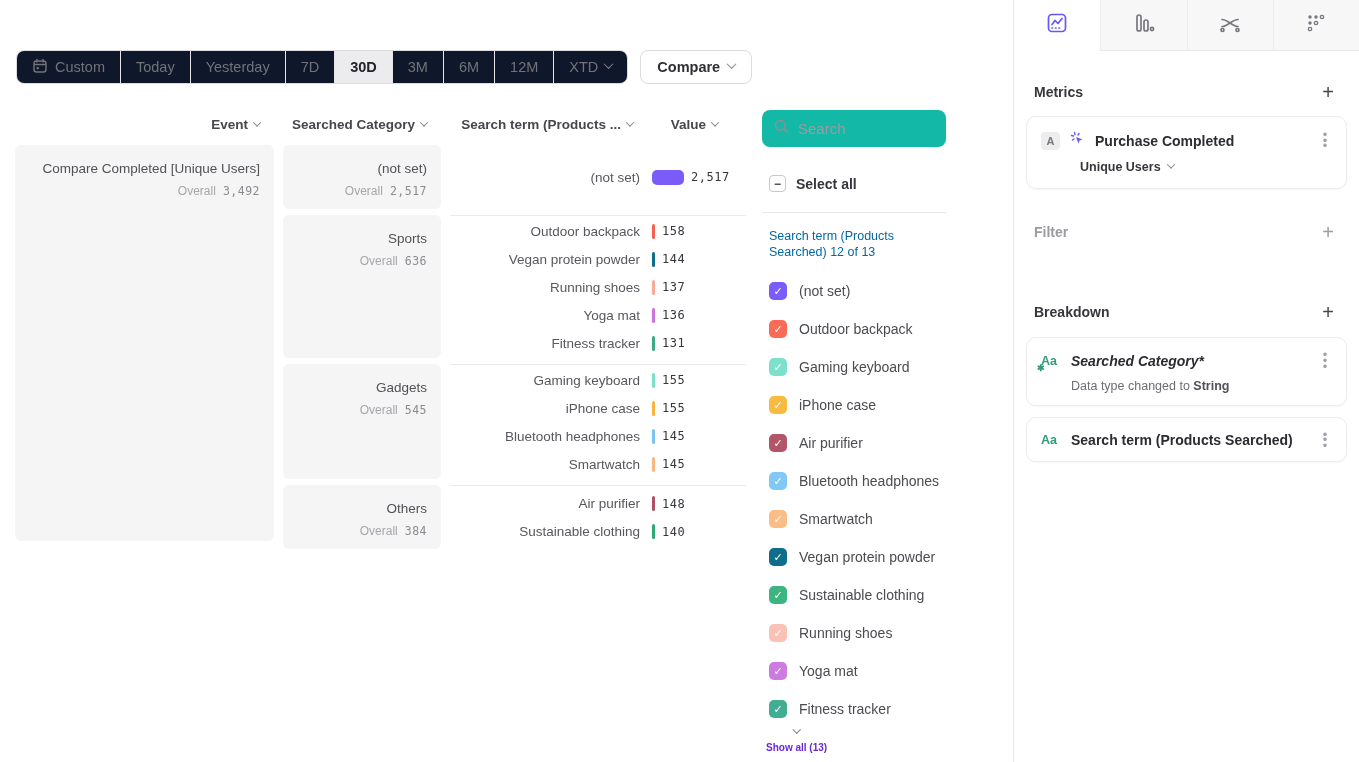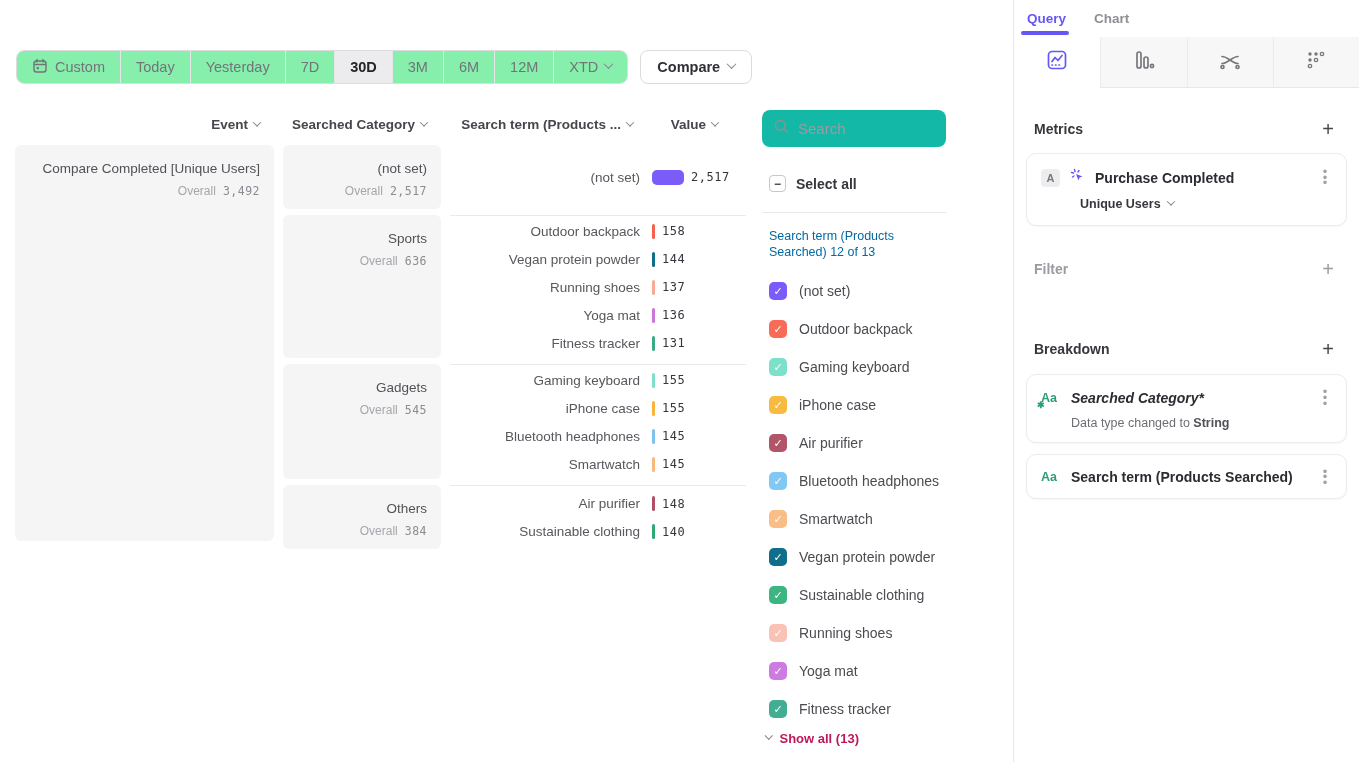--- a/index.html
+++ b/index.html
@@ -3,21 +3,21 @@
 <meta charset="utf-8">
 <style>
   * { box-sizing: border-box; margin: 0; padding: 0; }
   html,body { width:1359px; height:762px; overflow:hidden; background:#fff;
     font-family:"Liberation Sans", sans-serif; color:#3c3c42; }
   #app { position:relative; width:1359px; height:762px; }
 
   
   .toolbar { position:absolute; left:16px; top:50px; height:34px; display:flex; align-items:stretch; }
   .seg { display:flex; border:1px solid #dcdcdf; border-radius:8px; background:#fff; overflow:hidden; }
-  .seg-item { display:flex; align-items:center; gap:7px; padding:0 15px; background:#86efac;
+  .seg-item { display:flex; align-items:center; gap:7px; padding:0 15px; background:#0f172a;
     border:none; border-right:1px solid #e6e6e8; font-family:inherit;
     font-size:14.5px; color:#73737a; cursor:pointer; }
   .seg-item:last-child { border-right:none;justify-content:space-between; }
   .seg-item.sel { background:#ececee; color:#232328; font-weight:700; }
   .btn { display:flex; align-items:center; gap:8px; border:1px solid #dcdcdf; border-radius:8px;
     background:#fff; padding:0 16px; font-family:inherit; font-size:14.5px; font-weight:600;
     color:#2f2f35; cursor:pointer; }
   .btn.compare { margin-left:12px; }
   .bar-btn { position:absolute; left:864px; top:51px; height:33px; }
   .chev { display:inline-block; width:7px; height:7px; border-right:1.6px solid #84848b;
@@ -65,21 +65,21 @@
   .selectall .lbl { font-size:14px; font-weight:700; color:#36363c; }
   .legend-sep { position:absolute; left:7px; top:212px; width:184px; height:1px; background:#e9e9eb; }
   .legend-sub { position:absolute; left:14px; top:228px; width:176px; font-size:12.5px; line-height:1.3;
     color:#0369a1; }
   .legend-items { position:absolute; left:14px; top:272px; }
   .li-row { height:38px; display:flex; align-items:center; gap:12px; cursor:pointer; }
   .cb { width:18px; height:18px; border-radius:5px; display:flex; align-items:center;
     justify-content:center; color:#fff; font-size:11px; flex:none; }
   .li-row .lbl { font-size:14px; color:#4b4b51; }
   .showall { position:absolute; left:11px; top:731px; display:flex; align-items:center; gap:8px;
-    font-size:13px; font-weight:600; color:#be185d; cursor:pointer; }
+    font-size:10px; font-weight:600; color:#6d28d9; cursor:pointer;flex-direction:column; }
   .showall .chev { width:5.5px; height:5.5px; }
 
   
   .sidebar { position:absolute; left:1013px; top:0; width:346px; height:762px; background:#fff;
     border-left:1px solid #e7e7e9; }
   .sb-tabs { position:relative; height:37px; display:flex; align-items:center; padding-left:13px; gap:28px; }
   .sb-tab { font-size:13.5px; font-weight:700; cursor:pointer; }
   .sb-tab.active { color:#6457f5; }
   .sb-tab.inactive { color:#8f8f95; font-weight:600; }
   .sb-underline { position:absolute; left:7px; top:31px; width:48px; height:4px; border-radius:2px;
@@ -403,25 +403,20 @@
     <span class="lbl">Fitness tracker</span>
   </div>
 </div>
     <div class="showall">
       <span class="chev"></span>
       <span>Show all (13)</span>
     </div>
   </div>
 
   <div class="sidebar">
-    <div class="sb-tabs">
-      <span class="sb-tab active">Query</span>
-      <span class="sb-tab inactive">Chart</span>
-      <span class="sb-underline"></span>
-    </div>
     <div class="icon-tabs">
       <div class="icon-tab active">
         <span>
           <svg width="24" height="24" viewBox="0 0 24 24" fill="none" stroke="#6457f5" stroke-width="1.7" stroke-linecap="round" stroke-linejoin="round">
               <rect x="3.5" y="3.5" width="17" height="17" rx="3.5"></rect>
               <polyline points="7,13.5 10,9.5 13,12.5 17,7.5"></polyline>
               <g stroke-dasharray="0.5,3">
                 <line x1="7" y1="17" x2="17" y2="17"></line>
               </g>
             </svg>

